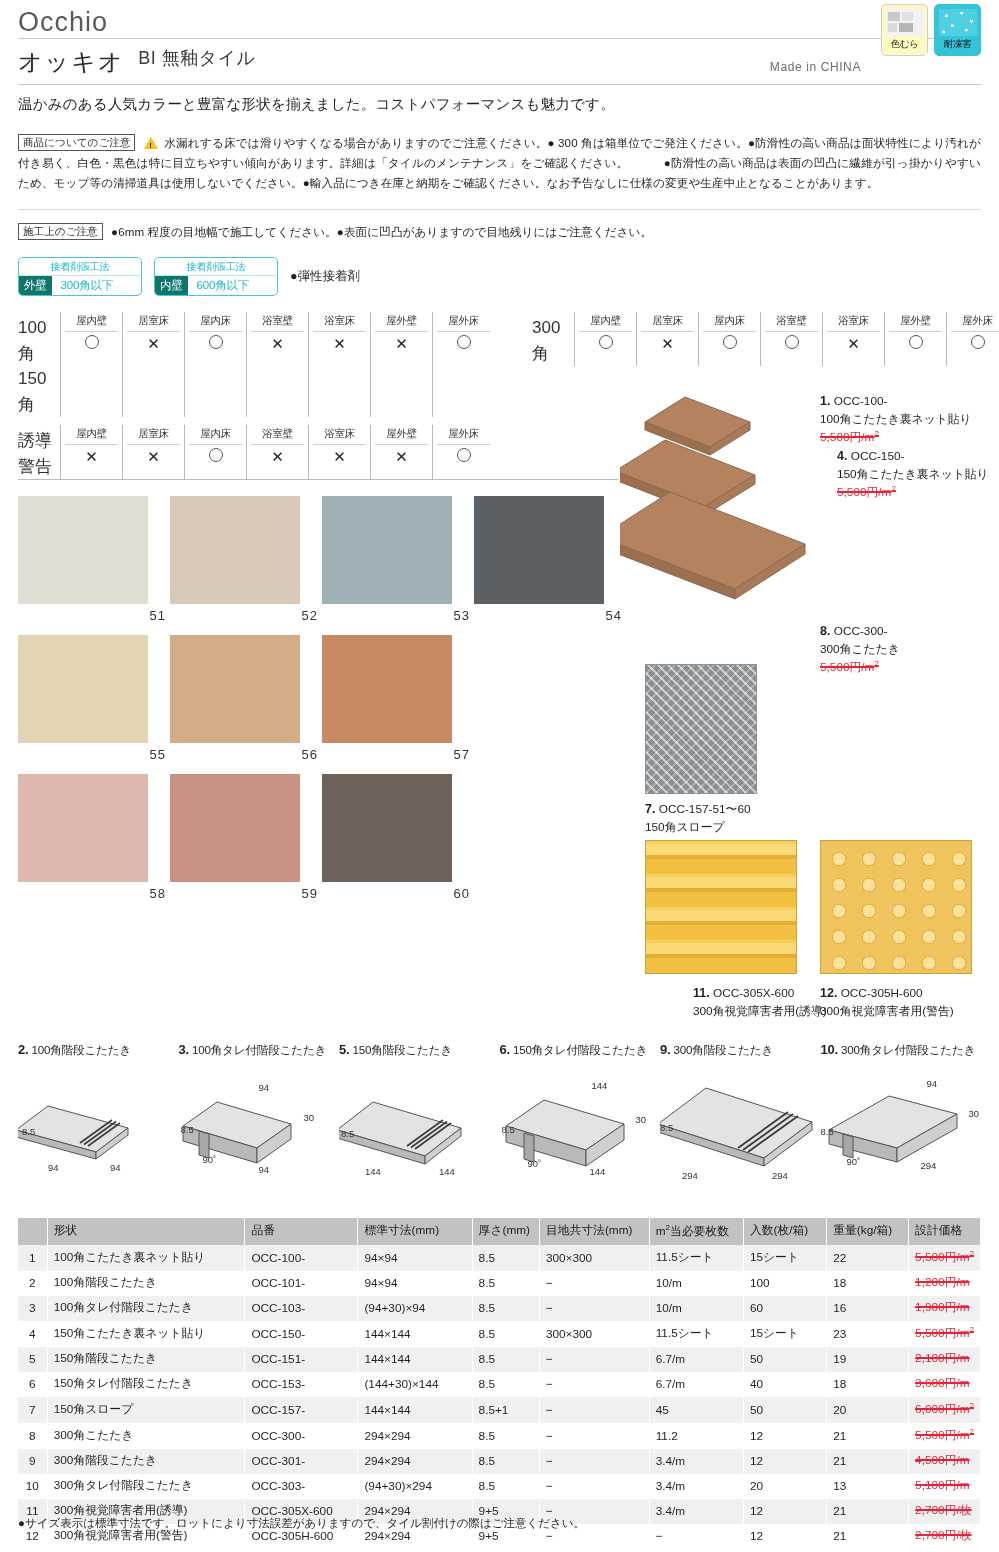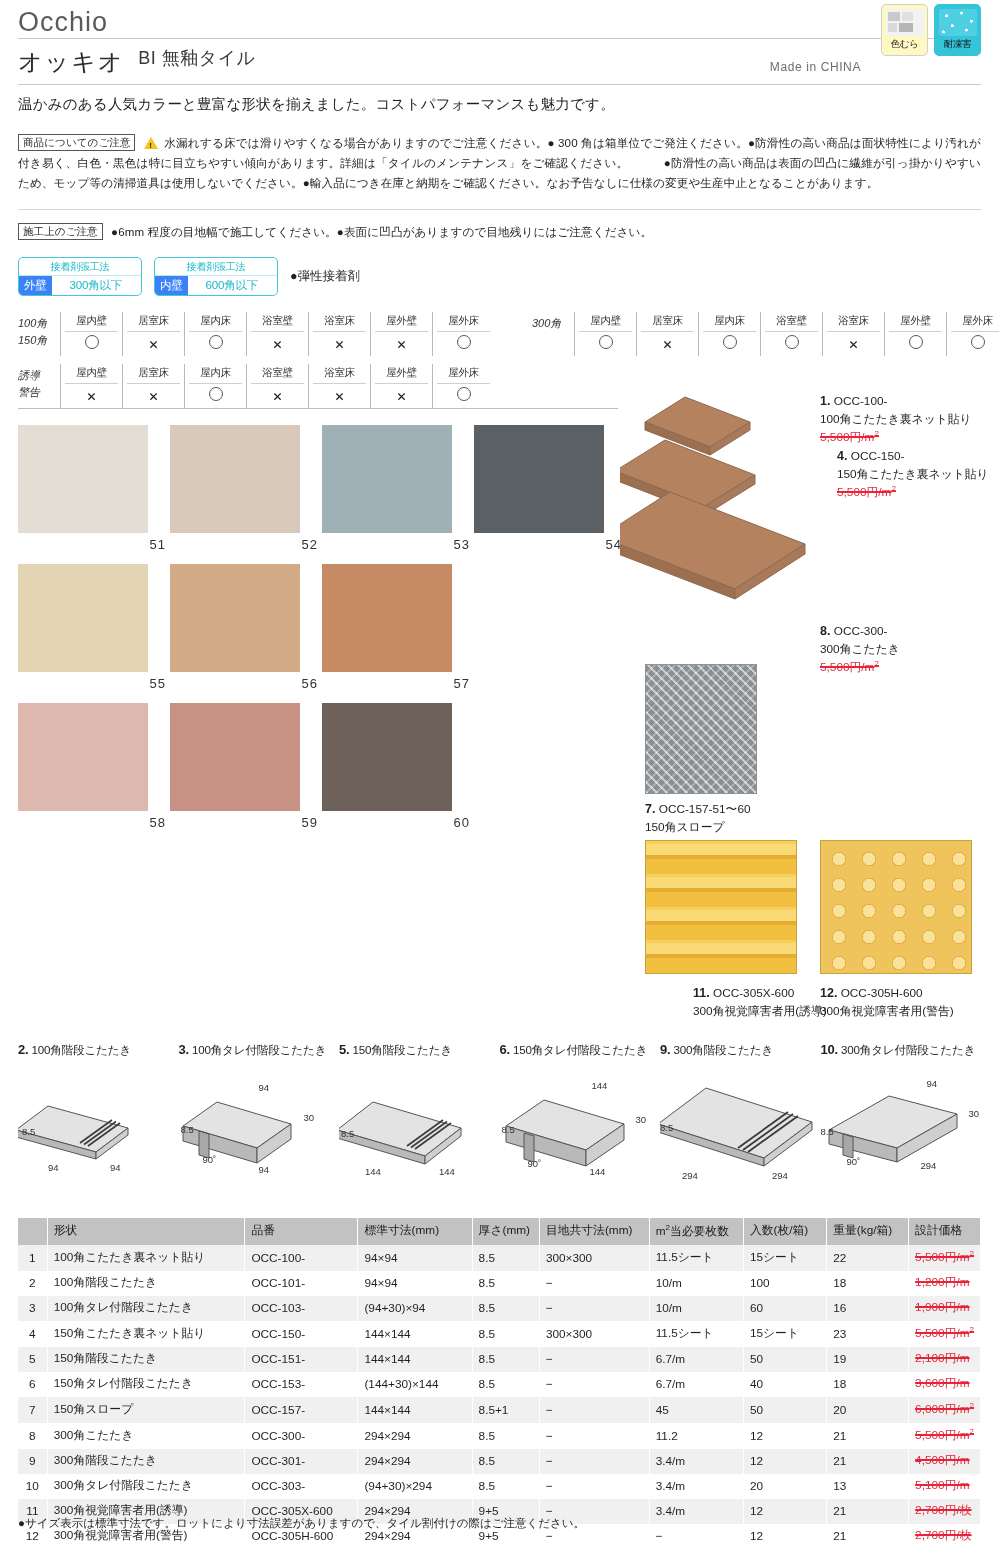--- a/index.html
+++ b/index.html
@@ -60,29 +60,29 @@
                     color:#222; font-weight:bold; }
   .notice p { margin:0; text-align:justify; }
   .notice-sep { border-bottom:1px solid #d8d8d8; margin:12px 0 0; }
 
   
   .methods { display:flex; align-items:center; gap:12px; padding:12px 0 14px; }
   .mbadge { border:1px solid #3fc8d8; border-radius:5px; width:124px; overflow:hidden; background:#fff; }
   .mbadge .top { font-size:10px; color:#19b7c9; text-align:center; padding:2px 0 1px;
                  border-bottom:1px solid #bdeaf0; letter-spacing:-.2px;}
   .mbadge .bot { display:flex; font-size:11.5px; }
-  .mbadge .bot b { background:#3b82f6; color:#fff; padding:2px 5px; font-weight:normal; letter-spacing:-.2px;}
-  .mbadge .bot span { color:#19b7c9; padding:2px 18px; letter-spacing:-.2px; }
+  .mbadge .bot b { background:#0f766e; color:#fff; padding:2px 5px; font-weight:normal; letter-spacing:-.2px;}
+  .mbadge .bot span { color:#19b7c9; padding:2px 9px; letter-spacing:-.2px; }
   .adhesive { font-size:12.5px; }
 
   
   .usage-wrap { display:flex; gap:38px; padding-top:2px; }
   .usage { display:flex; }
-  .usage .lbl { font-size:11px; color:#333; width:42px; padding-top:3px; line-height:1.5;font-style:italic; }
-  .ucell { border-left:1px solid #b9b9b9; padding:0 0 0 0; width:62px; text-align:center;font-family:Liberation Mono, monospace; }
+  .usage .lbl { font-size:17px; color:#333; width:42px; padding-top:3px; line-height:1.5; }
+  .ucell { border-left:1px solid #b9b9b9; padding:0 0 0 0; width:62px; text-align:center; }
   .ucell .h { font-size:10.5px; color:#333; border-bottom:1px solid #cfcfcf; padding:2px 0 3px;
               margin:0 4px; letter-spacing:-.4px; }
   .ucell .v { font-size:15px; padding:3px 0 2px; color:#222; }
   .circ { display:inline-block; width:14px; height:14px; border:1.3px solid #555; border-radius:50%; }
   .usage-row2 { margin-top:8px; }
 
   
   .cc-title { font-size:19px; letter-spacing:3px; color:#9a9a9a; padding:14px 0 4px; font-weight:400;}
   .cc-rule { border-bottom:1px solid #bdbdbd; margin-bottom:16px; }
   .swatch-grid { display:grid; grid-template-columns:repeat(4,150px); gap:12px 2px; }

